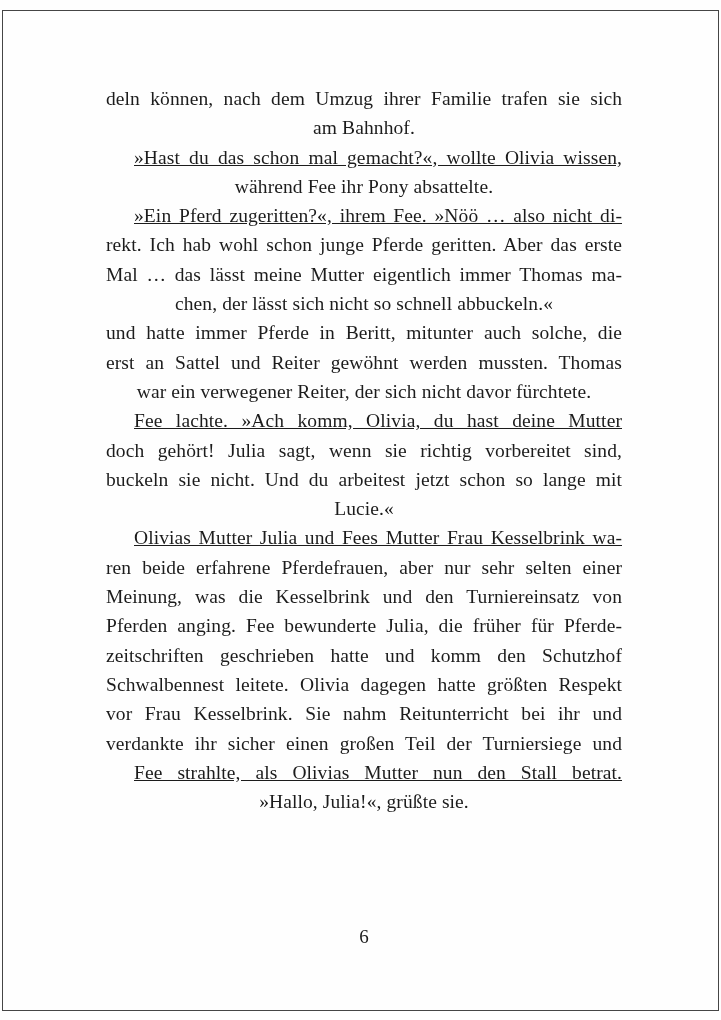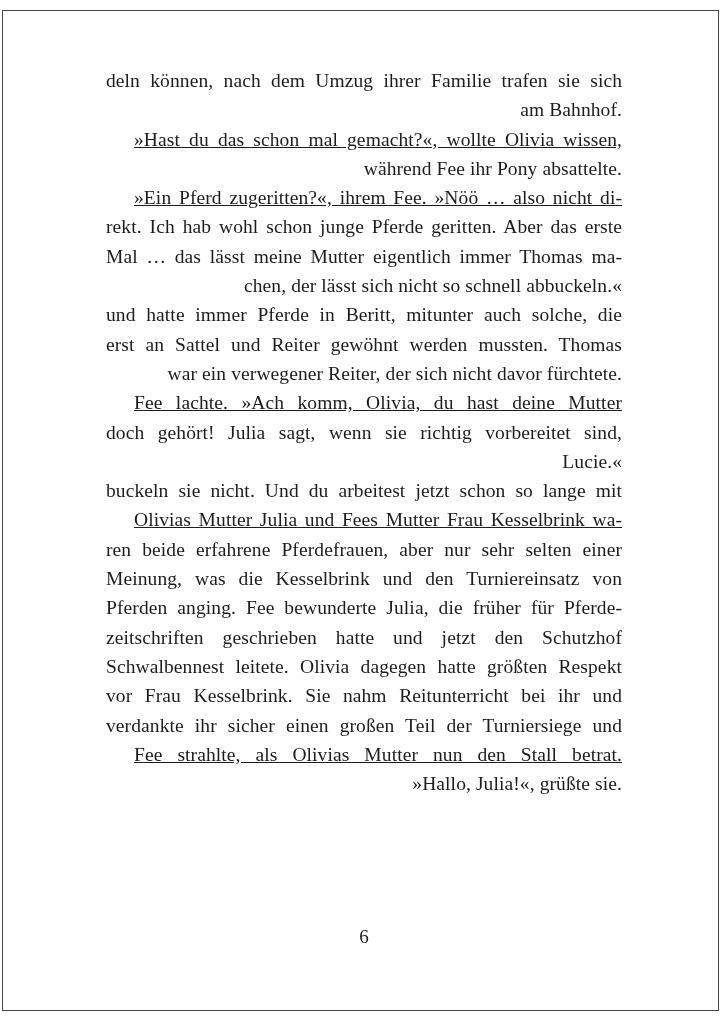--- a/index.html
+++ b/index.html
@@ -20,28 +20,28 @@
     left: 2px;
     right: 2px;
     top: 10px;
     bottom: 9px;
     border: 1px solid #454545;
     pointer-events: none;
   }
   .text-block {
     position: absolute;
     left: 106px;
-    top: 66px;
+    top: 84px;
     width: 516px;
     font-size: 19.5px;
     line-height: 29.3px;
     letter-spacing: 0.1px;
   }
   .line {
-    text-align: right;
+    text-align: center;
   }
   .line.just {
     text-align: justify;
     text-align-last: justify;
   }
   .line.ind {
     text-indent: 28px;
     text-decoration: underline;
   }
   .page-number {
@@ -65,27 +65,27 @@
     <div class="line">während Fee ihr Pony absattelte.</div>
     <div class="line just ind">»Ein Pferd zugeritten?«, ihrem Fee. »Nöö … also nicht di-</div>
     <div class="line just">rekt. Ich hab wohl schon junge Pferde geritten. Aber das erste</div>
     <div class="line just">Mal … das lässt meine Mutter eigentlich immer Thomas ma-</div>
     <div class="line">chen, der lässt sich nicht so schnell abbuckeln.«</div>
     <div class="line just">und hatte immer Pferde in Beritt, mitunter auch solche, die</div>
     <div class="line just">erst an Sattel und Reiter gewöhnt werden mussten. Thomas</div>
     <div class="line">war ein verwegener Reiter, der sich nicht davor fürchtete.</div>
     <div class="line just ind">Fee lachte. »Ach komm, Olivia, du hast deine Mutter</div>
     <div class="line just">doch gehört! Julia sagt, wenn sie richtig vorbereitet sind,</div>
+    <div class="line just">buckeln sie nicht. Und du arbeitest jetzt schon so lange mit</div>
     <div class="line">Lucie.«</div>
-    <div class="line just">buckeln sie nicht. Und du arbeitest jetzt schon so lange mit</div>
     <div class="line just ind">Olivias Mutter Julia und Fees Mutter Frau Kesselbrink wa-</div>
     <div class="line just">ren beide erfahrene Pferdefrauen, aber nur sehr selten einer</div>
     <div class="line just">Meinung, was die Kesselbrink und den Turniereinsatz von</div>
     <div class="line just">Pferden anging. Fee bewunderte Julia, die früher für Pferde-</div>
-    <div class="line just">zeitschriften geschrieben hatte und jetzt den Schutzhof</div>
+    <div class="line just">zeitschriften geschrieben hatte und komm den Schutzhof</div>
     <div class="line just">Schwalbennest leitete. Olivia dagegen hatte größten Respekt</div>
     <div class="line just">vor Frau Kesselbrink. Sie nahm Reitunterricht bei ihr und</div>
     <div class="line just">verdankte ihr sicher einen großen Teil der Turniersiege und</div>
     <div class="line just ind">Fee strahlte, als Olivias Mutter nun den Stall betrat.</div>
     <div class="line">»Hallo, Julia!«, grüßte sie.</div>
   </div>
 
 <div class="page-number">6</div>
 
 </body></html>

